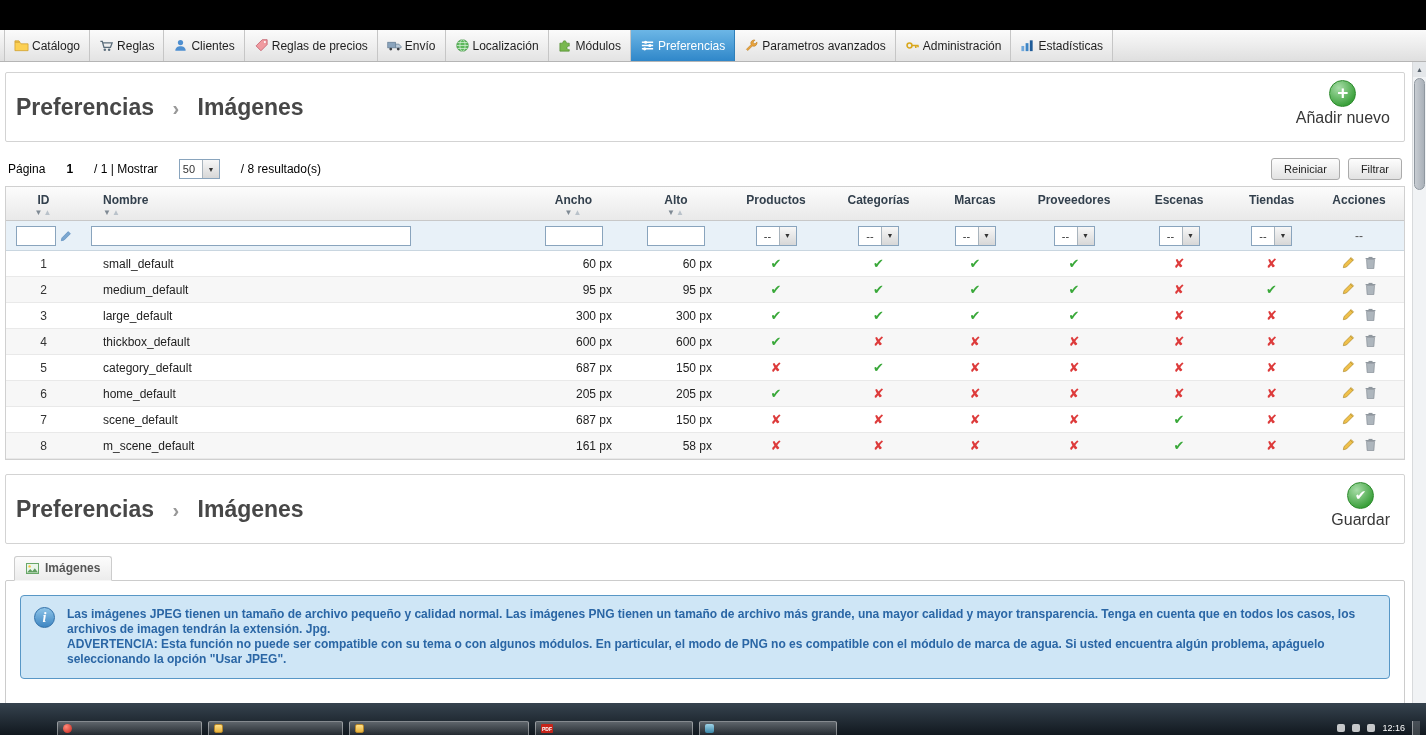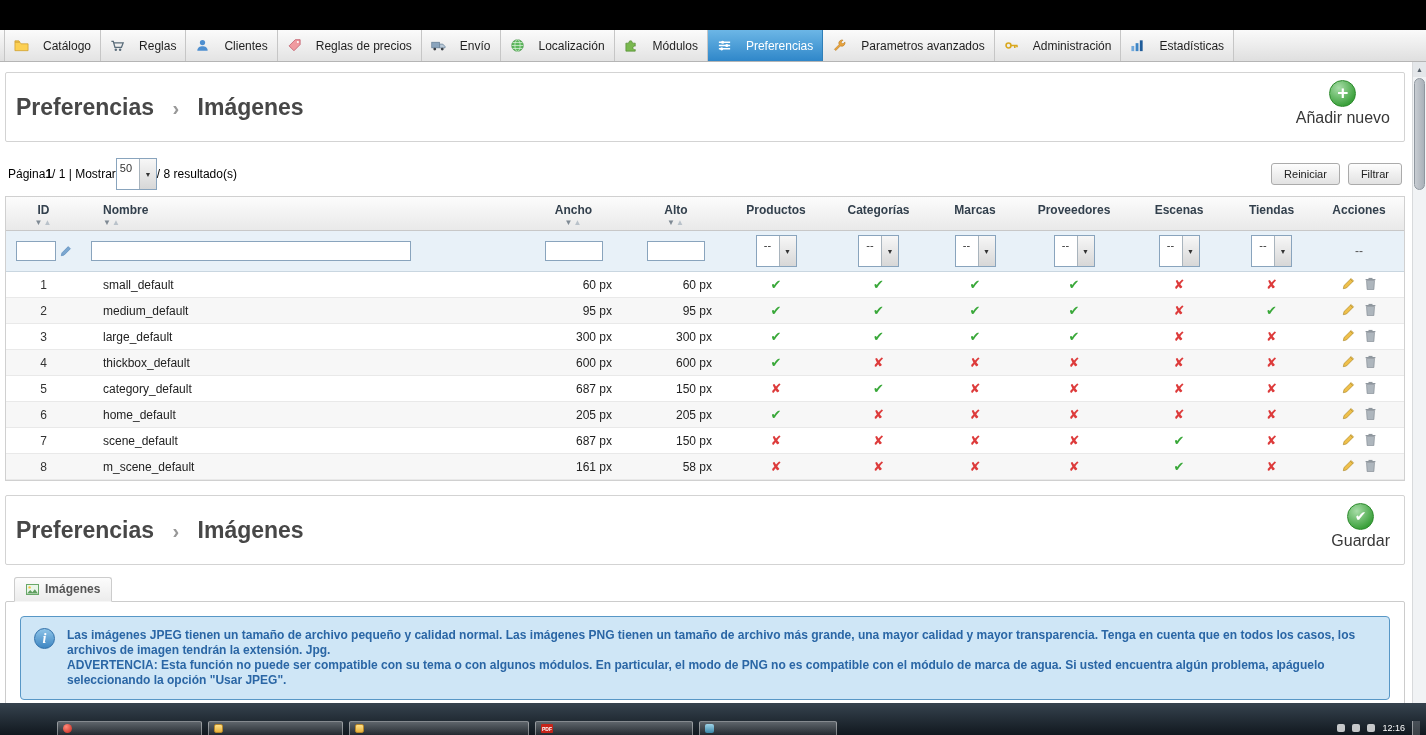--- a/index.html
+++ b/index.html
@@ -1,41 +1,41 @@
 <!DOCTYPE html>
 <html><head>
 <meta charset="utf-8">
 <style>
   *{margin:0;padding:0;box-sizing:border-box}
   html,body{width:1426px;height:735px;overflow:hidden}
   body{font-family:"Liberation Sans","DejaVu Sans",sans-serif;background:#fff;position:relative;font-size:12px;color:#222}
   .topbar{height:30px;background:#000}
   
   .tabbar{height:32px;background:linear-gradient(#fafafa,#dfdfdf);border-bottom:1px solid #b5b5b5;display:flex;align-items:stretch;padding-left:4px}
-  .tab{display:flex;align-items:center;gap:14px;padding:0 9px;border-right:1px solid #c6c6c6;font-size:12px;color:#1f1f1f;cursor:pointer;background:linear-gradient(#fbfbfb,#e3e3e3);white-space:nowrap}
+  .tab{display:flex;align-items:center;gap:3px;padding:0 9px;border-right:1px solid #c6c6c6;font-size:12px;color:#1f1f1f;cursor:pointer;background:linear-gradient(#fbfbfb,#e3e3e3);white-space:nowrap}
   .tab:first-child{border-left:1px solid #c6c6c6}
   .tab.active{background:linear-gradient(#6cb6e6,#2f87c9);color:#fff;border-color:#2f7fb8}
   .ticon{width:15px;height:15px;display:inline-flex}
   
   .page{position:absolute;top:62px;left:0;right:14px;bottom:16px;background:#fff;overflow:hidden;padding:10px 7px 0 5px}
   .hpanel{height:70px;border:1px solid #d3d3d3;border-radius:2px;position:relative;display:flex;align-items:center;padding:0 10px;background:#fff}
   .crumb{font-size:23px;color:#474747}
   .crumb .sep{color:#989898;margin:0 12px;font-size:20px}
   .hbtn{position:absolute;right:14px;top:7px;display:flex;flex-direction:column;align-items:center;gap:2px;cursor:pointer}
   .gcircle{width:27px;height:27px;border-radius:50%;background:radial-gradient(circle at 35% 28%,#a8dda8,#3aa03a 75%);border:1px solid #2c8a2c;color:#fff;text-align:center;font-weight:bold}
   .gcircle.plus{font-size:19px;line-height:24px}
   .gcircle.check{font-size:14px;line-height:25px}
   .hbtn .lbl{font-size:16px;color:#383838}
   
-  .pag{display:flex;align-items:center;margin:16px 3px 6px;font-size:12px;color:#000;gap:0}
+  .pag{display:flex;align-items:center;margin:16px 3px 6px;font-size:12px;color:#000;gap:21px}
   .pag b{font-weight:bold}
   .pag .right{margin-left:auto;display:flex;gap:8px}
   .btn{background:linear-gradient(#fdfdfd,#e2e2e2);border:1px solid #ababab;border-radius:3px;padding:4px 12px;font-size:11px;color:#222;cursor:pointer}
   
-  .fsel{display:inline-flex;align-items:stretch;height:32px;border:1px solid #89a4bd;background:#fff;cursor:pointer;vertical-align:middle}
+  .fsel{display:inline-flex;align-items:stretch;height:20px;border:1px solid #89a4bd;background:#fff;cursor:pointer;vertical-align:middle}
   .fsel .v{min-width:22px;padding:3px 3px 0;font-size:11px;color:#333}
   .fsel .b{width:17px;background:linear-gradient(#f7f7f7,#d7d7d7);border-left:1px solid #a9b4bd;display:flex;align-items:center;justify-content:center;font-size:7px;color:#333}
   
   .tpanel{border:1px solid #d0d0d0;border-radius:0;background:#fff}
   table{width:100%;border-collapse:collapse;table-layout:fixed;font-size:12px}
   .hrow th{background:linear-gradient(#fcfcfc,#e9e9e9);border-bottom:1px solid #c8c8c8;padding:6px 8px 3px;vertical-align:top;font-size:12px;color:#33404d;font-weight:bold}
   th.c-id,.c-center{text-align:center}
   th.c-name{text-align:left;padding-left:22px}
   .sort{font-size:8px;letter-spacing:1px;margin-top:2px;cursor:pointer;line-height:8px}
   .sort .s1{color:#7f8a94}.sort .s2{color:#b9c2ca}

